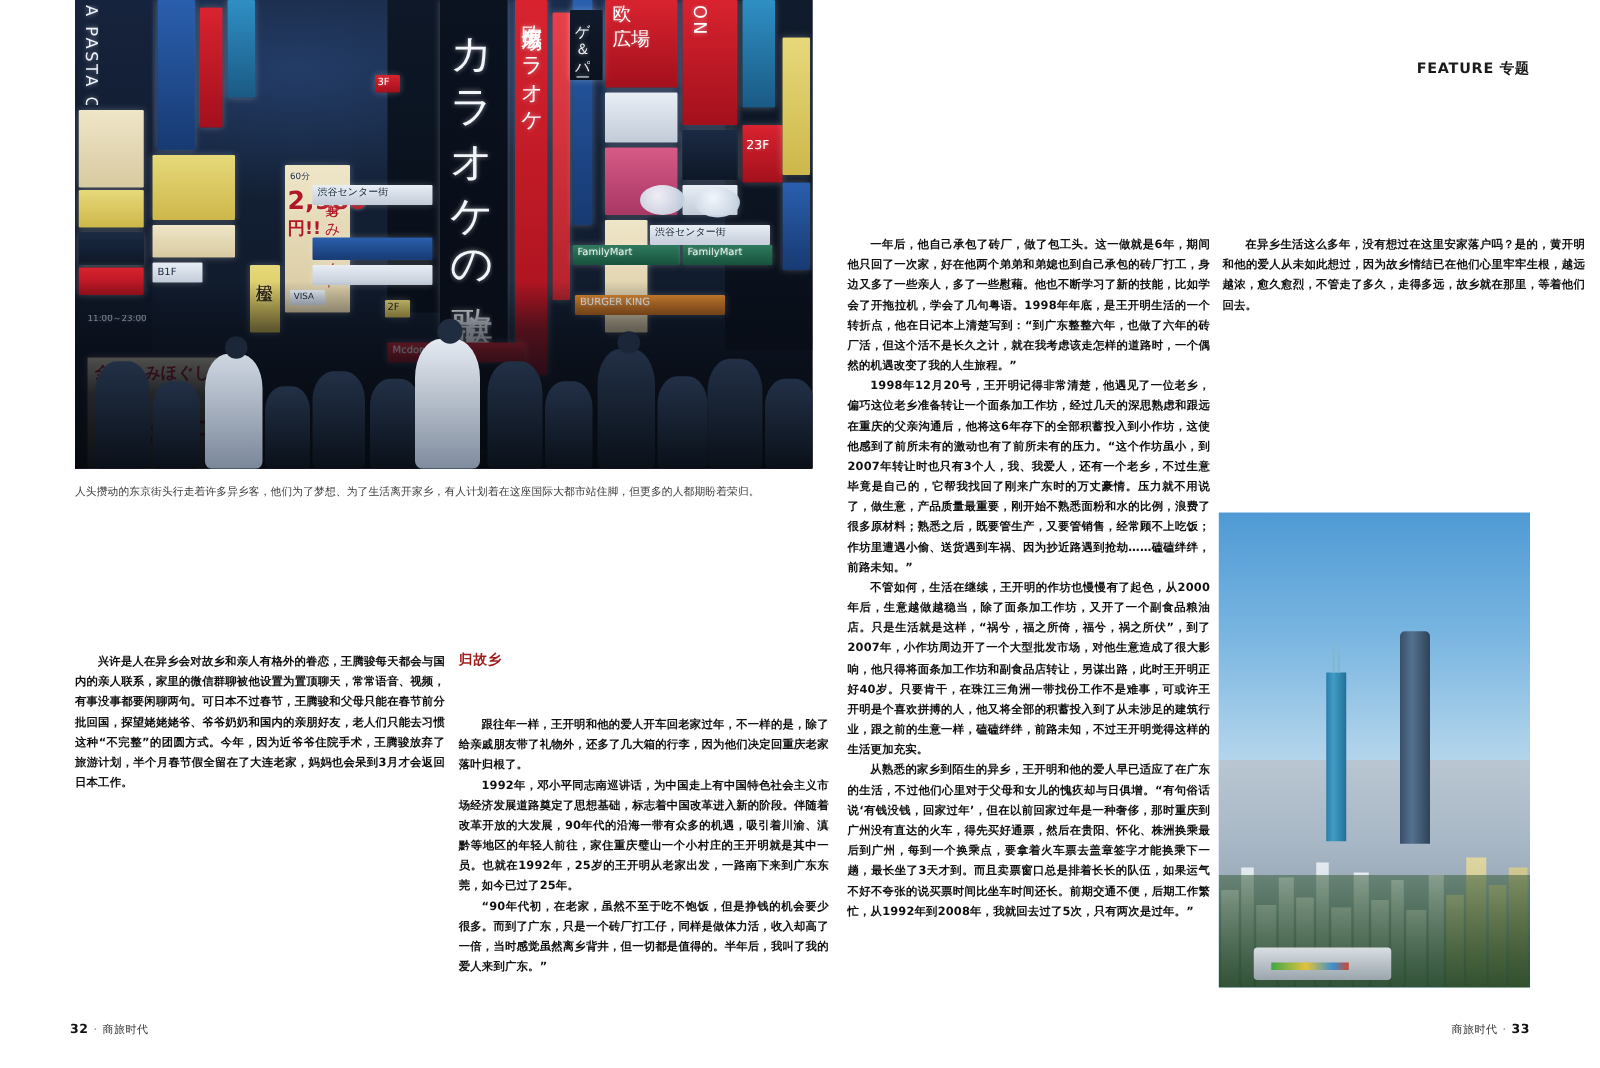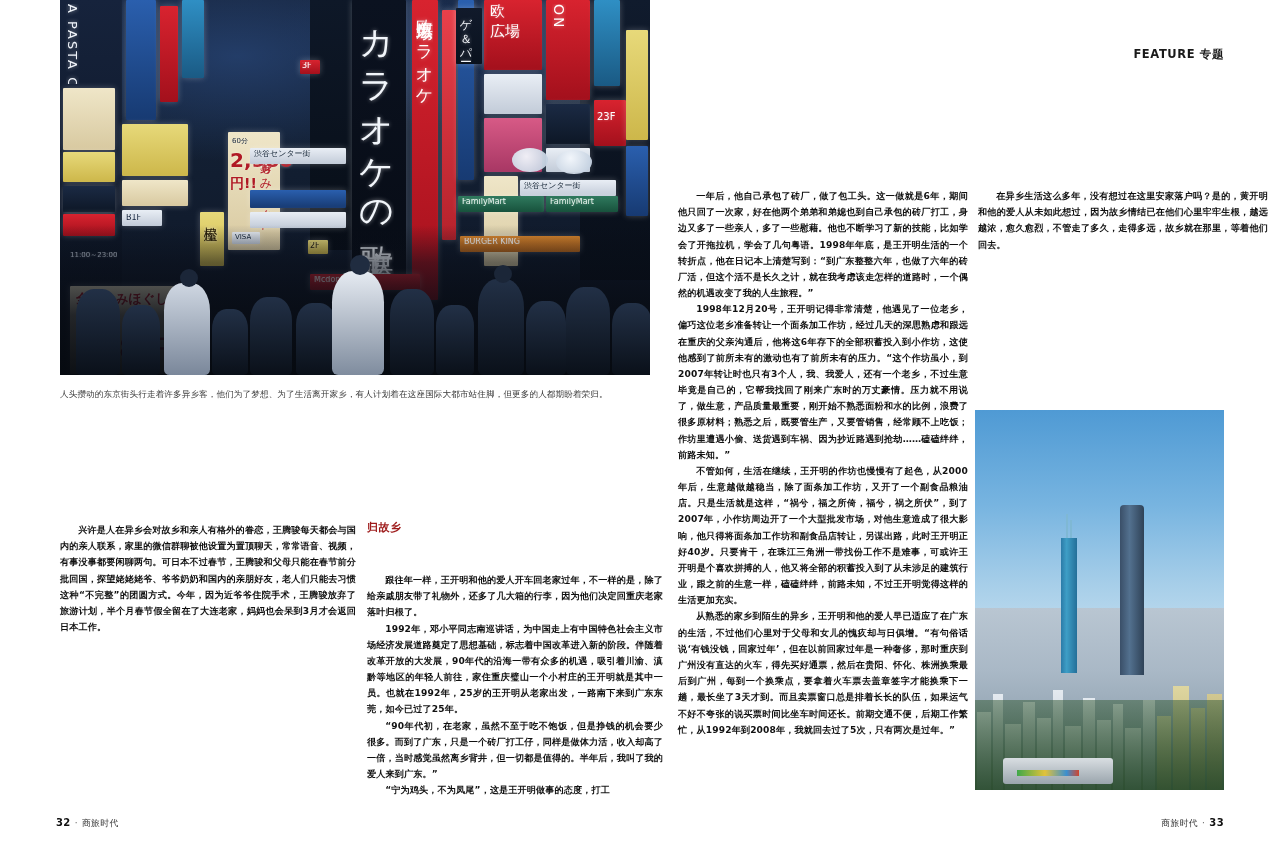--- a/index.html
+++ b/index.html
@@ -344,21 +344,20 @@
 
   <div class="col" id="col1">
     <p>兴许是人在异乡会对故乡和亲人有格外的眷恋，王腾骏每天都会与国内的亲人联系，家里的微信群聊被他设置为置顶聊天，常常语音、视频，有事没事都要闲聊两句。可日本不过春节，王腾骏和父母只能在春节前分批回国，探望姥姥姥爷、爷爷奶奶和国内的亲朋好友，老人们只能去习惯这种“不完整”的团圆方式。今年，因为近爷爷住院手术，王腾骏放弃了旅游计划，半个月春节假全留在了大连老家，妈妈也会呆到3月才会返回日本工作。</p>
   </div>
 
   <div class="section-head">归故乡</div>
   <div class="col" id="col2">
     <p>跟往年一样，王开明和他的爱人开车回老家过年，不一样的是，除了给亲戚朋友带了礼物外，还多了几大箱的行李，因为他们决定回重庆老家落叶归根了。</p>
     <p>1992年，邓小平同志南巡讲话，为中国走上有中国特色社会主义市场经济发展道路奠定了思想基础，标志着中国改革进入新的阶段。伴随着改革开放的大发展，90年代的沿海一带有众多的机遇，吸引着川渝、滇黔等地区的年轻人前往，家住重庆璧山一个小村庄的王开明就是其中一员。也就在1992年，25岁的王开明从老家出发，一路南下来到广东东莞，如今已过了25年。</p>
     <p>“90年代初，在老家，虽然不至于吃不饱饭，但是挣钱的机会要少很多。而到了广东，只是一个砖厂打工仔，同样是做体力活，收入却高了一倍，当时感觉虽然离乡背井，但一切都是值得的。半年后，我叫了我的爱人来到广东。”</p>
-    <p>“宁为鸡头，不为凤尾”，这是王开明做事的态度，打工</p>
   </div>
 
   <div class="col" id="col3">
     <p>一年后，他自己承包了砖厂，做了包工头。这一做就是6年，期间他只回了一次家，好在他两个弟弟和弟媳也到自己承包的砖厂打工，身边又多了一些亲人，多了一些慰藉。他也不断学习了新的技能，比如学会了开拖拉机，学会了几句粤语。1998年年底，是王开明生活的一个转折点，他在日记本上清楚写到：“到广东整整六年，也做了六年的砖厂活，但这个活不是长久之计，就在我考虑该走怎样的道路时，一个偶然的机遇改变了我的人生旅程。”</p>
     <p>1998年12月20号，王开明记得非常清楚，他遇见了一位老乡，偏巧这位老乡准备转让一个面条加工作坊，经过几天的深思熟虑和跟远在重庆的父亲沟通后，他将这6年存下的全部积蓄投入到小作坊，这使他感到了前所未有的激动也有了前所未有的压力。“这个作坊虽小，到2007年转让时也只有3个人，我、我爱人，还有一个老乡，不过生意毕竟是自己的，它帮我找回了刚来广东时的万丈豪情。压力就不用说了，做生意，产品质量最重要，刚开始不熟悉面粉和水的比例，浪费了很多原材料；熟悉之后，既要管生产，又要管销售，经常顾不上吃饭；作坊里遭遇小偷、送货遇到车祸、因为抄近路遇到抢劫……磕磕绊绊，前路未知。”</p>
     <p>不管如何，生活在继续，王开明的作坊也慢慢有了起色，从2000年后，生意越做越稳当，除了面条加工作坊，又开了一个副食品粮油店。只是生活就是这样，“祸兮，福之所倚，福兮，祸之所伏”，到了2007年，小作坊周边开了一个大型批发市场，对他生意造成了很大影响，他只得将面条加工作坊和副食品店转让，另谋出路，此时王开明正好40岁。只要肯干，在珠江三角洲一带找份工作不是难事，可或许王开明是个喜欢拼搏的人，他又将全部的积蓄投入到了从未涉足的建筑行业，跟之前的生意一样，磕磕绊绊，前路未知，不过王开明觉得这样的生活更加充实。</p>
     <p>从熟悉的家乡到陌生的异乡，王开明和他的爱人早已适应了在广东的生活，不过他们心里对于父母和女儿的愧疚却与日俱增。“有句俗话说‘有钱没钱，回家过年’，但在以前回家过年是一种奢侈，那时重庆到广州没有直达的火车，得先买好通票，然后在贵阳、怀化、株洲换乘最后到广州，每到一个换乘点，要拿着火车票去盖章签字才能换乘下一趟，最长坐了3天才到。而且卖票窗口总是排着长长的队伍，如果运气不好不夸张的说买票时间比坐车时间还长。前期交通不便，后期工作繁忙，从1992年到2008年，我就回去过了5次，只有两次是过年。”</p>
   </div>
 
   <div class="col" id="col4">

